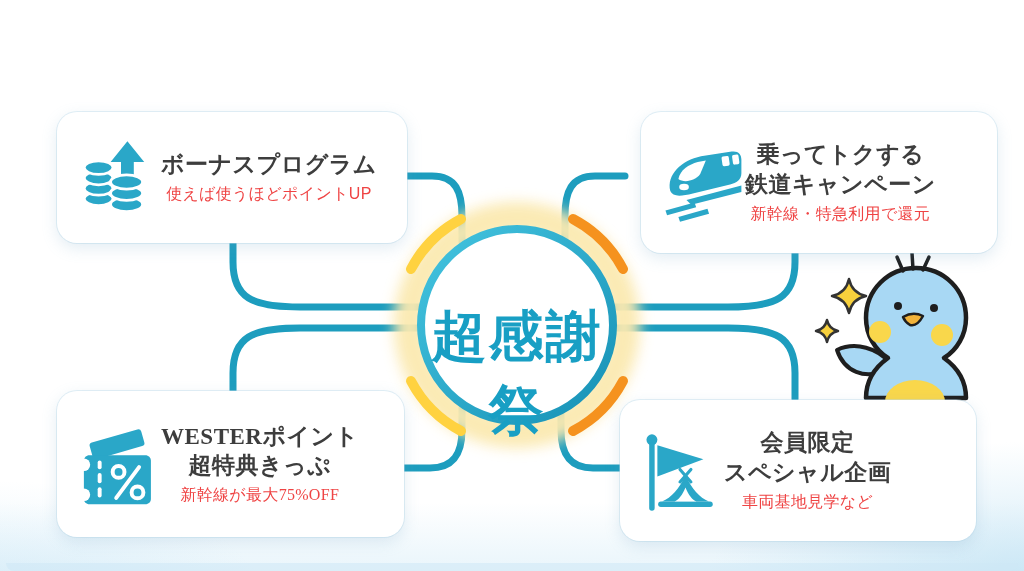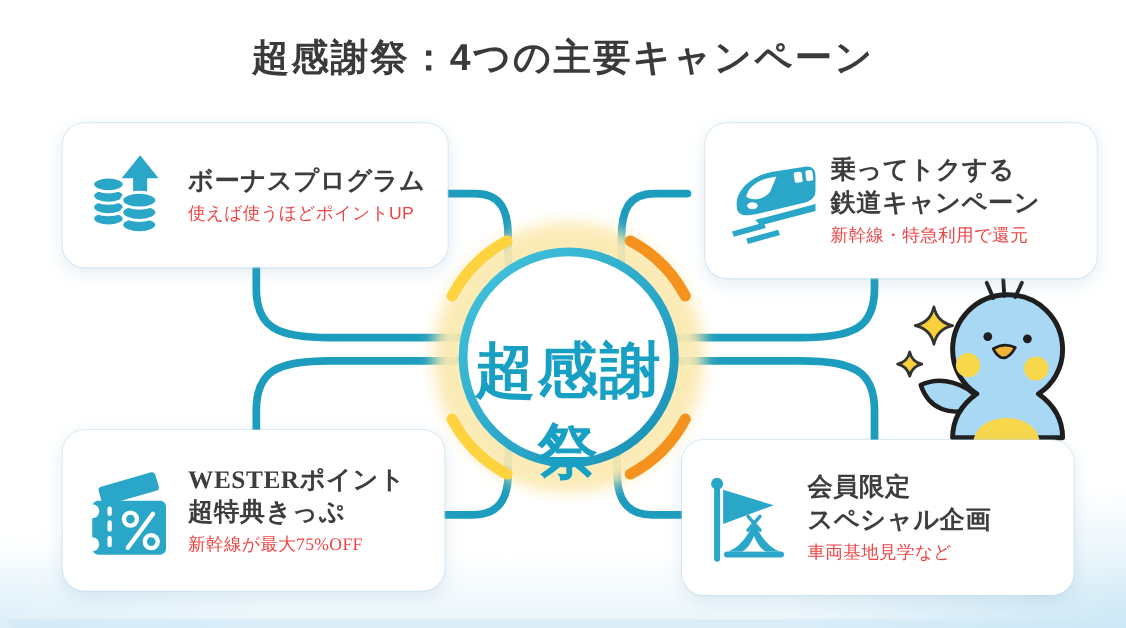--- a/index.html
+++ b/index.html
@@ -19,38 +19,37 @@
     position:absolute;left:0;top:30px;width:1024px;text-align:center;
     font-size:34px;font-weight:900;color:#3a3a3a;letter-spacing:2px;
   }
   svg.bg{position:absolute;left:0;top:0;z-index:1;}
   .card{
     position:absolute;z-index:5;background:#fff;border-radius:20px;
     box-shadow:0 5px 16px rgba(110,160,195,.20), 0 0 0 1px rgba(196,224,238,.45);
     display:flex;align-items:center;padding:0 14px 0 16px;box-sizing:border-box;
   }
   .card .icon{flex:0 0 88px;display:flex;align-items:center;justify-content:center;}
-  .card .txt{margin-left:10px;}
+  .card .txt{text-align:center;}
   .card-title{font-size:23px;font-weight:800;color:#3d3d3d;line-height:1.28;letter-spacing:.5px;}
   .card-sub{font-size:16px;font-weight:500;color:#ef4444;margin-top:5px;letter-spacing:.3px;}
   #card-tl{left:57px;top:112px;width:350px;height:131px;}
   #card-tr{left:641px;top:112px;width:356px;height:141px;}
   #card-bl{left:57px;top:391px;width:347px;height:146px;font-family:Liberation Serif, serif;}
   #card-br{left:620px;top:400px;width:356px;height:141px;}
   .center-label{
     position:absolute;z-index:3;left:417px;top:300px;width:200px;text-align:center;
     font-size:55px;font-weight:900;color:#189fc4;letter-spacing:2px;
   }
 </style>
 </head>
 <body>
 
 <div id="stage">
 
-  <div class="page-title">超感謝祭：4つの主要キャンペーン</div>
 
   <svg class="bg" width="1024" height="571" viewBox="0 0 1024 571">
     <defs>
       <linearGradient id="ringGrad" x1="0" y1="0" x2="1" y2="1">
         <stop offset="0" stop-color="#45c5e0"></stop>
         <stop offset="1" stop-color="#1690b5"></stop>
       </linearGradient>
       <filter id="soft" x="-40%" y="-40%" width="180%" height="180%">
         <feGaussianBlur stdDeviation="7"></feGaussianBlur>
       </filter>

